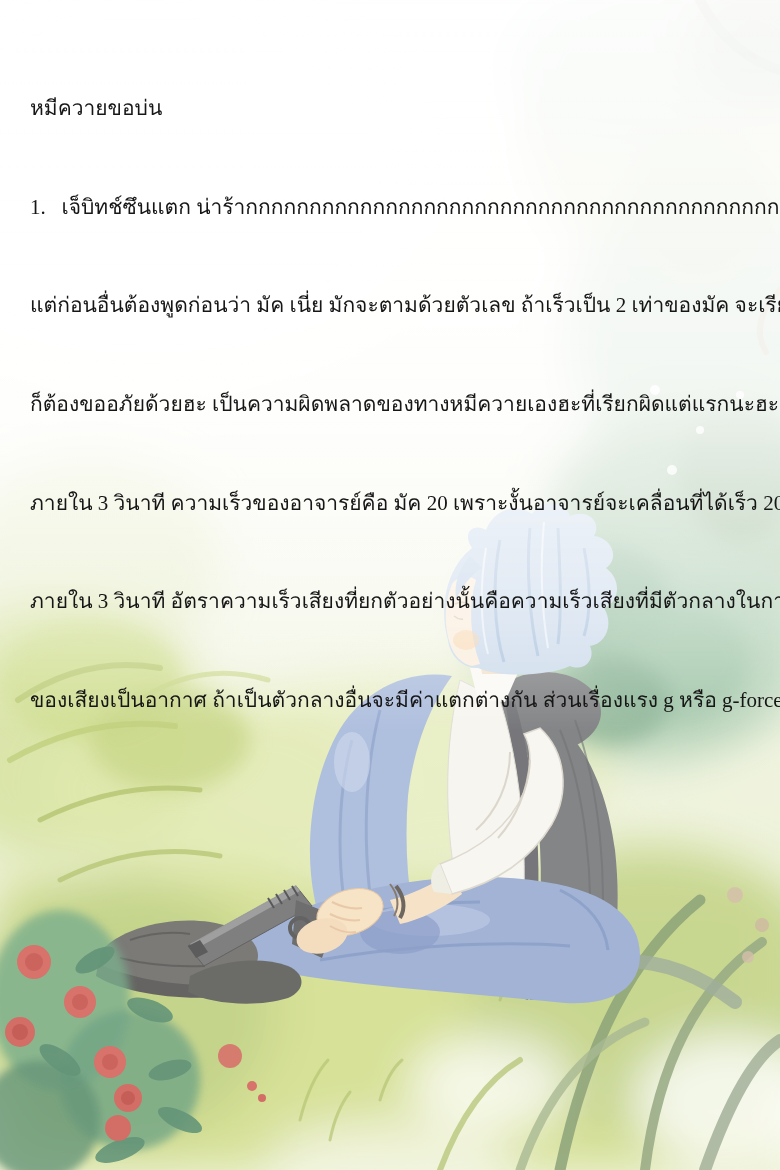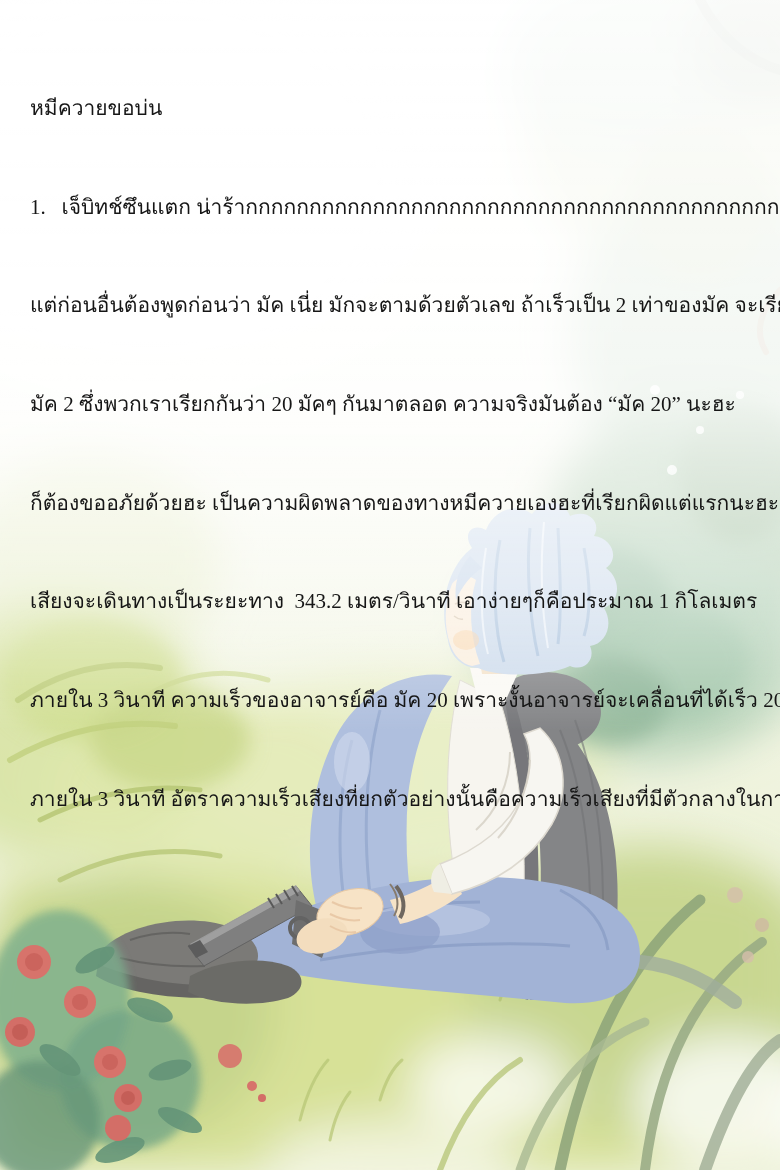--- a/index.html
+++ b/index.html
@@ -221,25 +221,24 @@
     <rect x="0" y="0" width="780" height="1170" fill="#ffffff" opacity="0.2"></rect>
 
     <rect x="0" y="0" width="780" height="730" fill="url(#fadeTop)"></rect>
     <ellipse cx="150" cy="180" rx="280" ry="220" fill="#ffffff" opacity="0.55" filter="url(#blur22)"></ellipse>
   </svg>
 
   <div class="text-overlay">
     <div class="line">หมีควายขอบ่น</div>
     <div class="line">1.   เจ็บิทช์ซึนแตก น่าร้ากกกกกกกกกกกกกกกกกกกกกกกกกกกกกกกกกกกกกกกกกก //นอนตาย</div>
     <div class="line">แต่ก่อนอื่นต้องพูดก่อนว่า มัค เนี่ย มักจะตามด้วยตัวเลข ถ้าเร็วเป็น 2 เท่าของมัค จะเรียกว่า</div>
-    <div class="line">มัค 2 ซึ่งพวกเราเรียกกันว่า 20 มัคๆ กันมาตลอด ความจริงมันต้อง “มัค 20” นะฮะ</div>
     <div class="line">ก็ต้องขออภัยด้วยฮะ เป็นความผิดพลาดของทางหมีควายเองฮะที่เรียกผิดแต่แรกนะฮะ</div>
-    <div class="line">เสียงจะเดินทางเป็นระยะทาง  343.2 เมตร/วินาที เอาง่ายๆก็คือประมาณ 1 กิโลเมตร</div>
     <div class="line">ภายใน 3 วินาที ความเร็วของอาจารย์คือ มัค 20 เพราะงั้นอาจารย์จะเคลื่อนที่ได้เร็ว 20 กิโลเมตร</div>
     <div class="line">ภายใน 3 วินาที อัตราความเร็วเสียงที่ยกตัวอย่างนั้นคือความเร็วเสียงที่มีตัวกลางในการเดินทาง</div>
+    <div class="line">ของเสียงเป็นอากาศ ถ้าเป็นตัวกลางอื่นจะมีค่าแตกต่างกัน ส่วนเรื่องแรง g หรือ g-force</div>
     
     
     
     
     
     
     
     
     
   </div>

